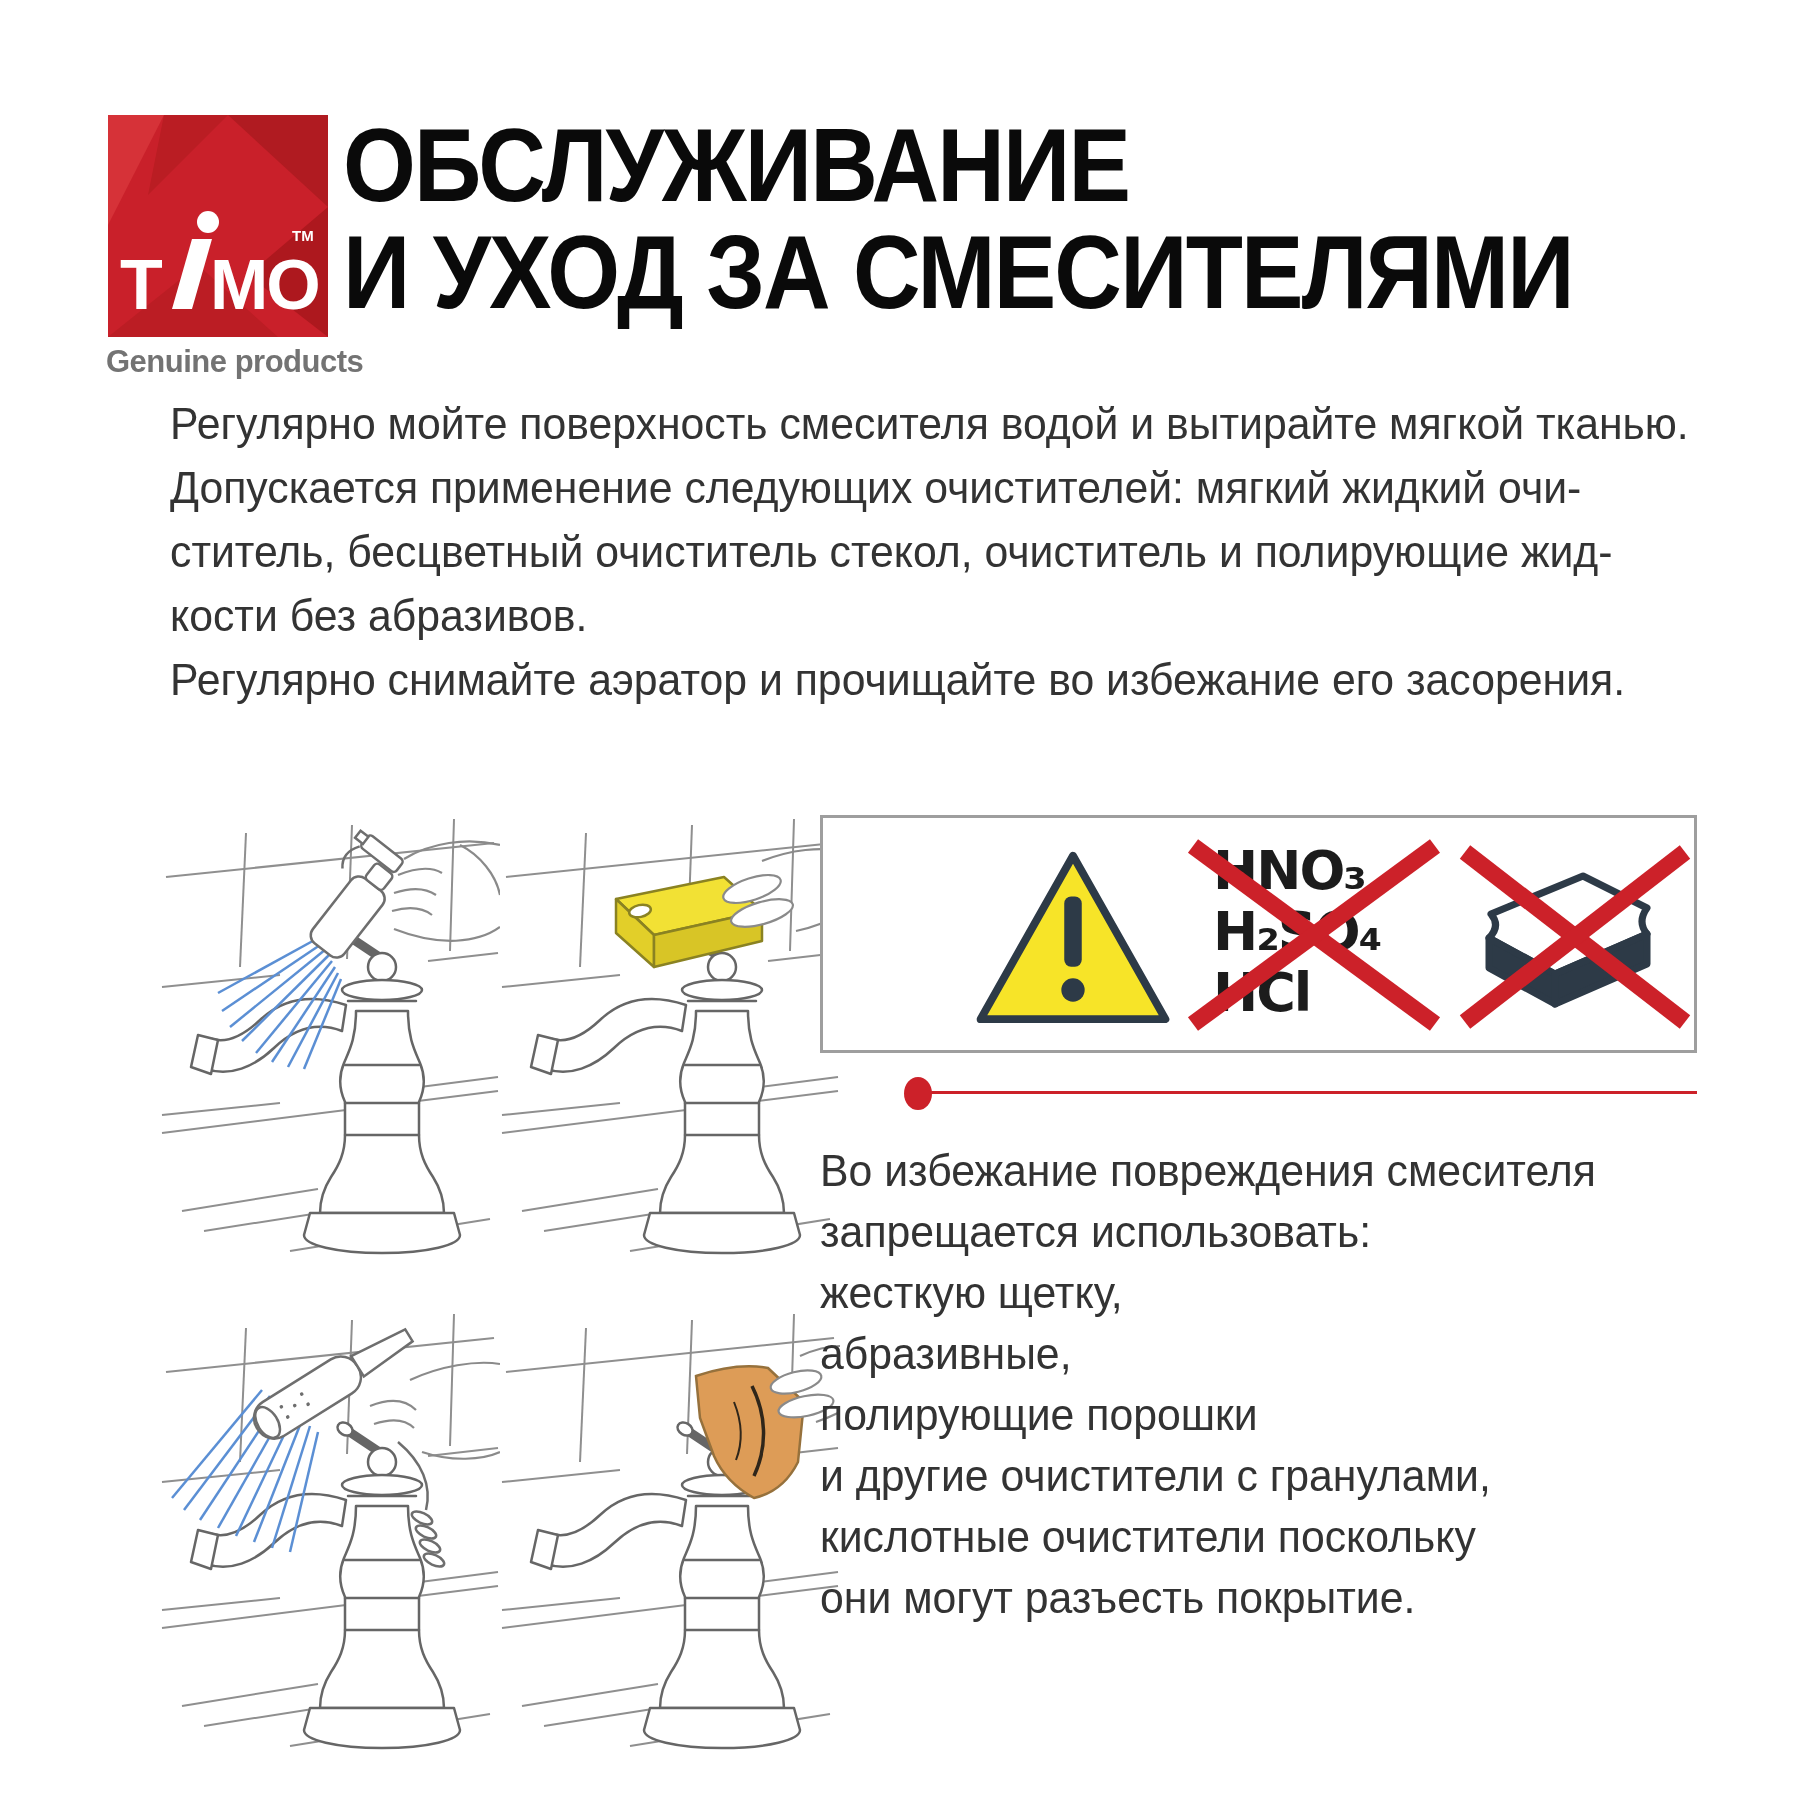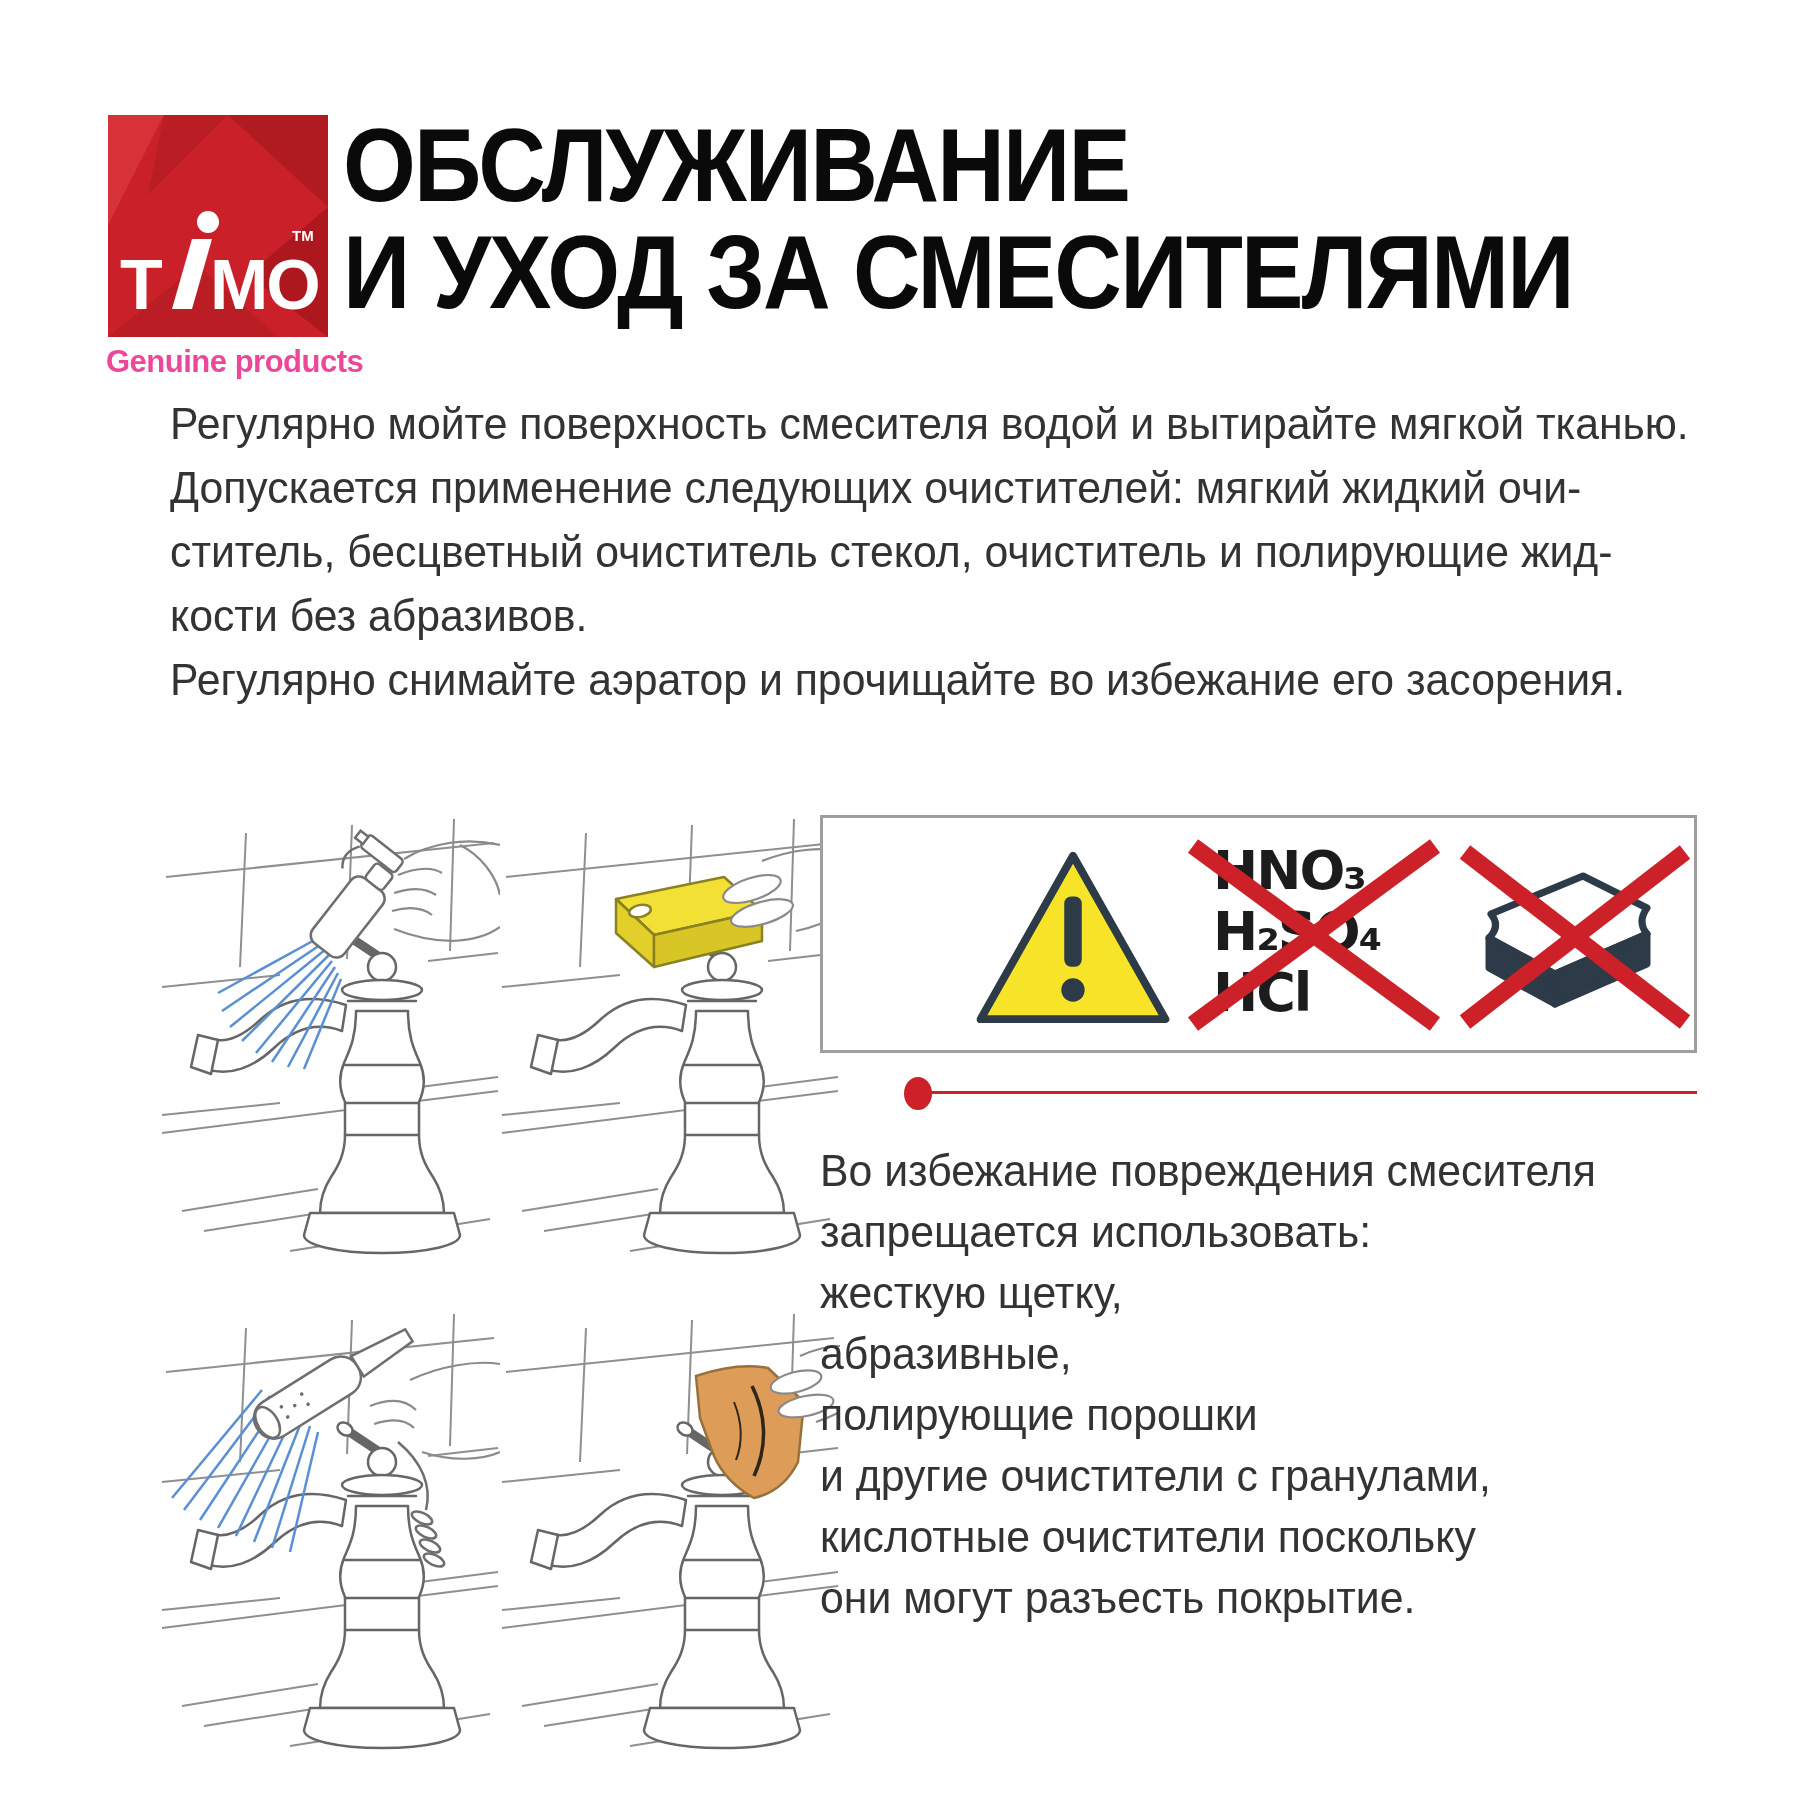--- a/index.html
+++ b/index.html
@@ -4,21 +4,21 @@
 <style>
   html,body{margin:0;padding:0;background:#e8e8e8;}
   #canvas{
     position:relative;width:1800px;height:1800px;background:#ffffff;
     font-family:"Liberation Sans",sans-serif;overflow:hidden;
   }
   
   #logo-square{position:absolute;left:108px;top:115px;width:220px;height:222px;}
   #tagline{
     position:absolute;left:106px;top:344px;width:300px;
-    font-size:31px;font-weight:bold;color:#ec4899;letter-spacing:-0.5px;
+    font-size:31px;font-weight:bold;color:#737373;letter-spacing:-0.5px;
   }
   
   #title{
     position:absolute;left:343px;top:112px;
     font-weight:bold;color:#0a0a0a;font-size:104px;line-height:107px;
     letter-spacing:-2px;transform:scaleX(0.9);transform-origin:left top;
     white-space:nowrap;
   }
   
   #intro{

